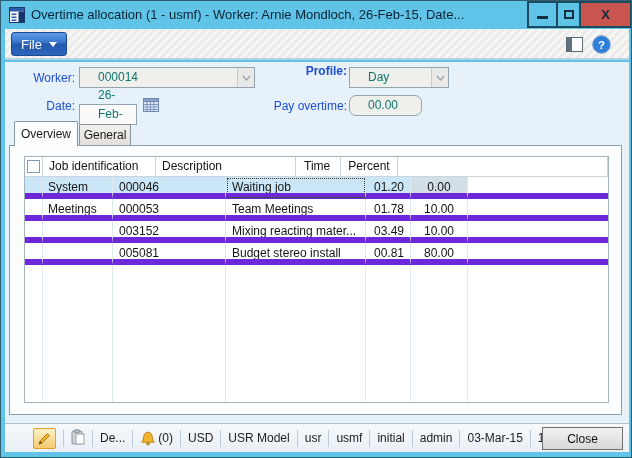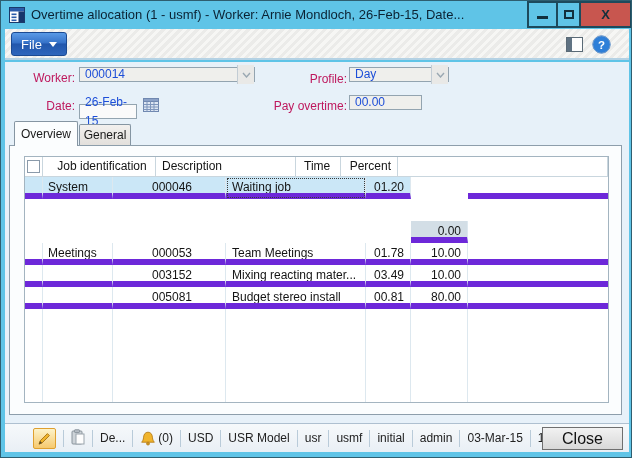--- a/index.html
+++ b/index.html
@@ -35,24 +35,24 @@
     position:absolute; left:6px; top:3px; width:56px; height:24px;
     background:linear-gradient(#5a9ae6 0%,#3672c8 45%,#2257ac 50%,#2e66bc 100%);
     border:1px solid #1b4a92; border-radius:3px; color:#fff; font-size:13px;
     display:flex; align-items:center; justify-content:center; gap:7px; cursor:default;
   }
   .caret-down { width:0; height:0; border-left:4px solid transparent; border-right:4px solid transparent; border-top:5px solid #fff; }
   .layout-btn { position:absolute; right:46px; top:8px; width:17px; height:15px; }
   .help-btn { position:absolute; right:18px; top:6px; width:19px; height:19px; }
   
   .content { position:absolute; left:4px; top:61px; width:624px; height:361px; background:#e7f1f9; }
-  .fld-label { position:absolute; font-size:12px; color:#be185d; text-align:right; height:16px; line-height:16px; }
+  .fld-label { position:absolute; font-size:12px; color:#1d4ed8; text-align:right; height:16px; line-height:16px; }
   .fld {
-    position:absolute; height:15px; border:1px solid #93a4b0; background:#efefec;
-    font-size:12px; color:#1d4ed8; line-height:19px; padding-left:5px; display:flex; align-items:center;
+    position:absolute; height:21px; border:1px solid #93a4b0; background:#efefec;
+    font-size:12px; color:#0f766e; line-height:19px; padding-left:18px; display:flex; align-items:center;
   }
   .fld.white { background:#fafafa; }
   .fld-value { flex:1; }
   .dd-arrow {
     width:17px; height:19px; border-left:1px solid #c2ccd4; background:#e9e9e7;
     display:flex; align-items:center; justify-content:center;
   }
   .cal-btn { position:absolute; width:18px; height:18px; }
   
   .tab { position:absolute; font-size:12px; color:#1a1a1a; text-align:center;
@@ -65,46 +65,46 @@
     background:#fbfdfe; border:1px solid #8d9eab; z-index:2;
   }
   
   .grid { position:absolute; left:14px; top:10px; width:585px; height:247px;
     border:1px solid #a3b4c0; background:#fff; display:flex; flex-direction:column; }
   .grow { display:flex; }
   .cell { font-size:12px; color:#141414; overflow:hidden; white-space:nowrap; border-right:1px solid #dde8ef; }
   .ghead .cell { border-right:1px solid #c9d6de; border-bottom:1px solid #c9d6de; height:20px; line-height:19px; }
   .gbody .cell { height:22px; line-height:21px; border-bottom:6px solid #6d28d9; }
   .c-check { width:18px; } .c-ref { width:70px; padding-left:5px; }
-  .c-job { width:113px; padding-left:6px;text-align:center; } .c-desc { width:140px; padding-left:6px; }
-  .c-time { width:45px; padding-left:8px; } .c-pct { width:57px; padding-right:6px; text-align:right; }
+  .c-job { width:113px; padding-left:6px; } .c-desc { width:140px; padding-left:6px; }
+  .c-time { width:45px; padding-left:8px; } .c-pct { width:57px; padding-right:0; text-align:center; }
   .c-fill { flex:1; border-right:none; }
   .sel .cell { background:#cbe7f7; }
   .sel .c-fill { background:#fff; }
-  .sel .c-pct { background:#d3dee6;margin-top:44px; }
+  .sel .c-pct { background:#d3dee6; }
   .focus-cell { outline:1px dotted #3a3a3a; outline-offset:-2px; }
   .hdr-checkbox { display:inline-block; width:13px; height:13px; margin:3px 0 0 2px;
     border:1px solid #8a9aaa; background:#fff; }
   .grid-empty { flex:1; display:flex; }
   .grid-empty .cell { border-bottom:none; height:auto; }
   
   .statusbar {
     position:absolute; left:4px; top:422px; width:624px; height:29px;
     background:linear-gradient(#f6f9fb,#e9eff5); border-top:1px solid #aec0d0;
     display:flex; align-items:center; padding-left:28px; font-size:12px; color:#222;
   }
   .sb-sep { width:1px; height:17px; background:#b9cbd9; margin:0 7px; flex:0 0 auto; }
   .sb-item { flex:0 0 auto; white-space:nowrap; }
   .pencil-box { width:23px; height:21px; border:1px solid #dfa02f; border-radius:2px;
     background:linear-gradient(#fdf3c9,#f6c96e); display:flex; align-items:center; justify-content:center; }
   .bell-wrap { display:flex; align-items:center; gap:2px; }
   .close-btn {
     position:absolute; right:6px; top:3px; width:81px; height:23px;
     background:linear-gradient(#f2f2f2,#d8d8d8); border:1px solid #6f6f6f;
-    font-size:16px; color:#111; display:flex; align-items:center; justify-content:center;
+    font-size:12px; color:#111; display:flex; align-items:center; justify-content:center;
   }
 </style>
 </head>
 <body>
 
 <div class="window">
 
   <div class="titlebar">
     <span class="title-icon">
       <svg width="16" height="16" viewBox="0 0 16 16">
@@ -153,21 +153,21 @@
     <span class="fld-label" style="left:4px; top:8px; width:66px;">Worker:</span>
     <div class="fld" style="left:74px; top:5px; width:176px;">
       <span class="fld-value">000014</span>
       <span class="dd-arrow">
         <svg width="9" height="6" viewBox="0 0 9 6">
             <polyline points="1,1 4.5,5 8,1" fill="none" stroke="#9aa8b2" stroke-width="1.4"></polyline>
           </svg>
       </span>
     </div>
 
-    <span class="fld-label" style="left:258px; top:9px; width:84px;">Profile:</span>
+    <span class="fld-label" style="left:258px; top:1px; width:84px;font-weight:bold;">Profile:</span>
     <div class="fld" style="left:344px; top:5px; width:100px;">
       <span class="fld-value">Day</span>
       <span class="dd-arrow">
         <svg width="9" height="6" viewBox="0 0 9 6">
             <polyline points="1,1 4.5,5 8,1" fill="none" stroke="#9aa8b2" stroke-width="1.4"></polyline>
           </svg>
       </span>
     </div>
 
     <span class="fld-label" style="left:4px; top:36px; width:66px;">Date:</span>
@@ -176,21 +176,21 @@
     </div>
     <span class="cal-btn" style="left:137px; top:34px;">
       <svg width="18" height="18" viewBox="0 0 18 18">
           <rect x="1.5" y="2.5" width="15" height="13" fill="#dde6f3" stroke="#7088b0"></rect>
           <rect x="1.5" y="2.5" width="15" height="3" fill="#8ca2c8" stroke="#7088b0"></rect>
           <path d="M1.5 8.5h15 M1.5 11h15 M1.5 13.5h15 M5 5.5v10 M8.5 5.5v10 M12 5.5v10" stroke="#7f96bc" stroke-width="1" fill="none"></path>
         </svg>
     </span>
 
     <span class="fld-label" style="left:238px; top:36px; width:104px;">Pay overtime:</span>
-    <div class="fld" style="left:344px; top:33px; width:73px;">
+    <div class="fld" style="left:344px; top:33px; width:73px;border-radius:7px;">
       <span class="fld-value">00.00</span>
     </div>
 
     <div class="tab tab-active">Overview</div>
     <div class="tab tab-inactive">General</div>
 
     <div class="tab-panel">
       <div class="grid">
 
         <div class="grow ghead">

